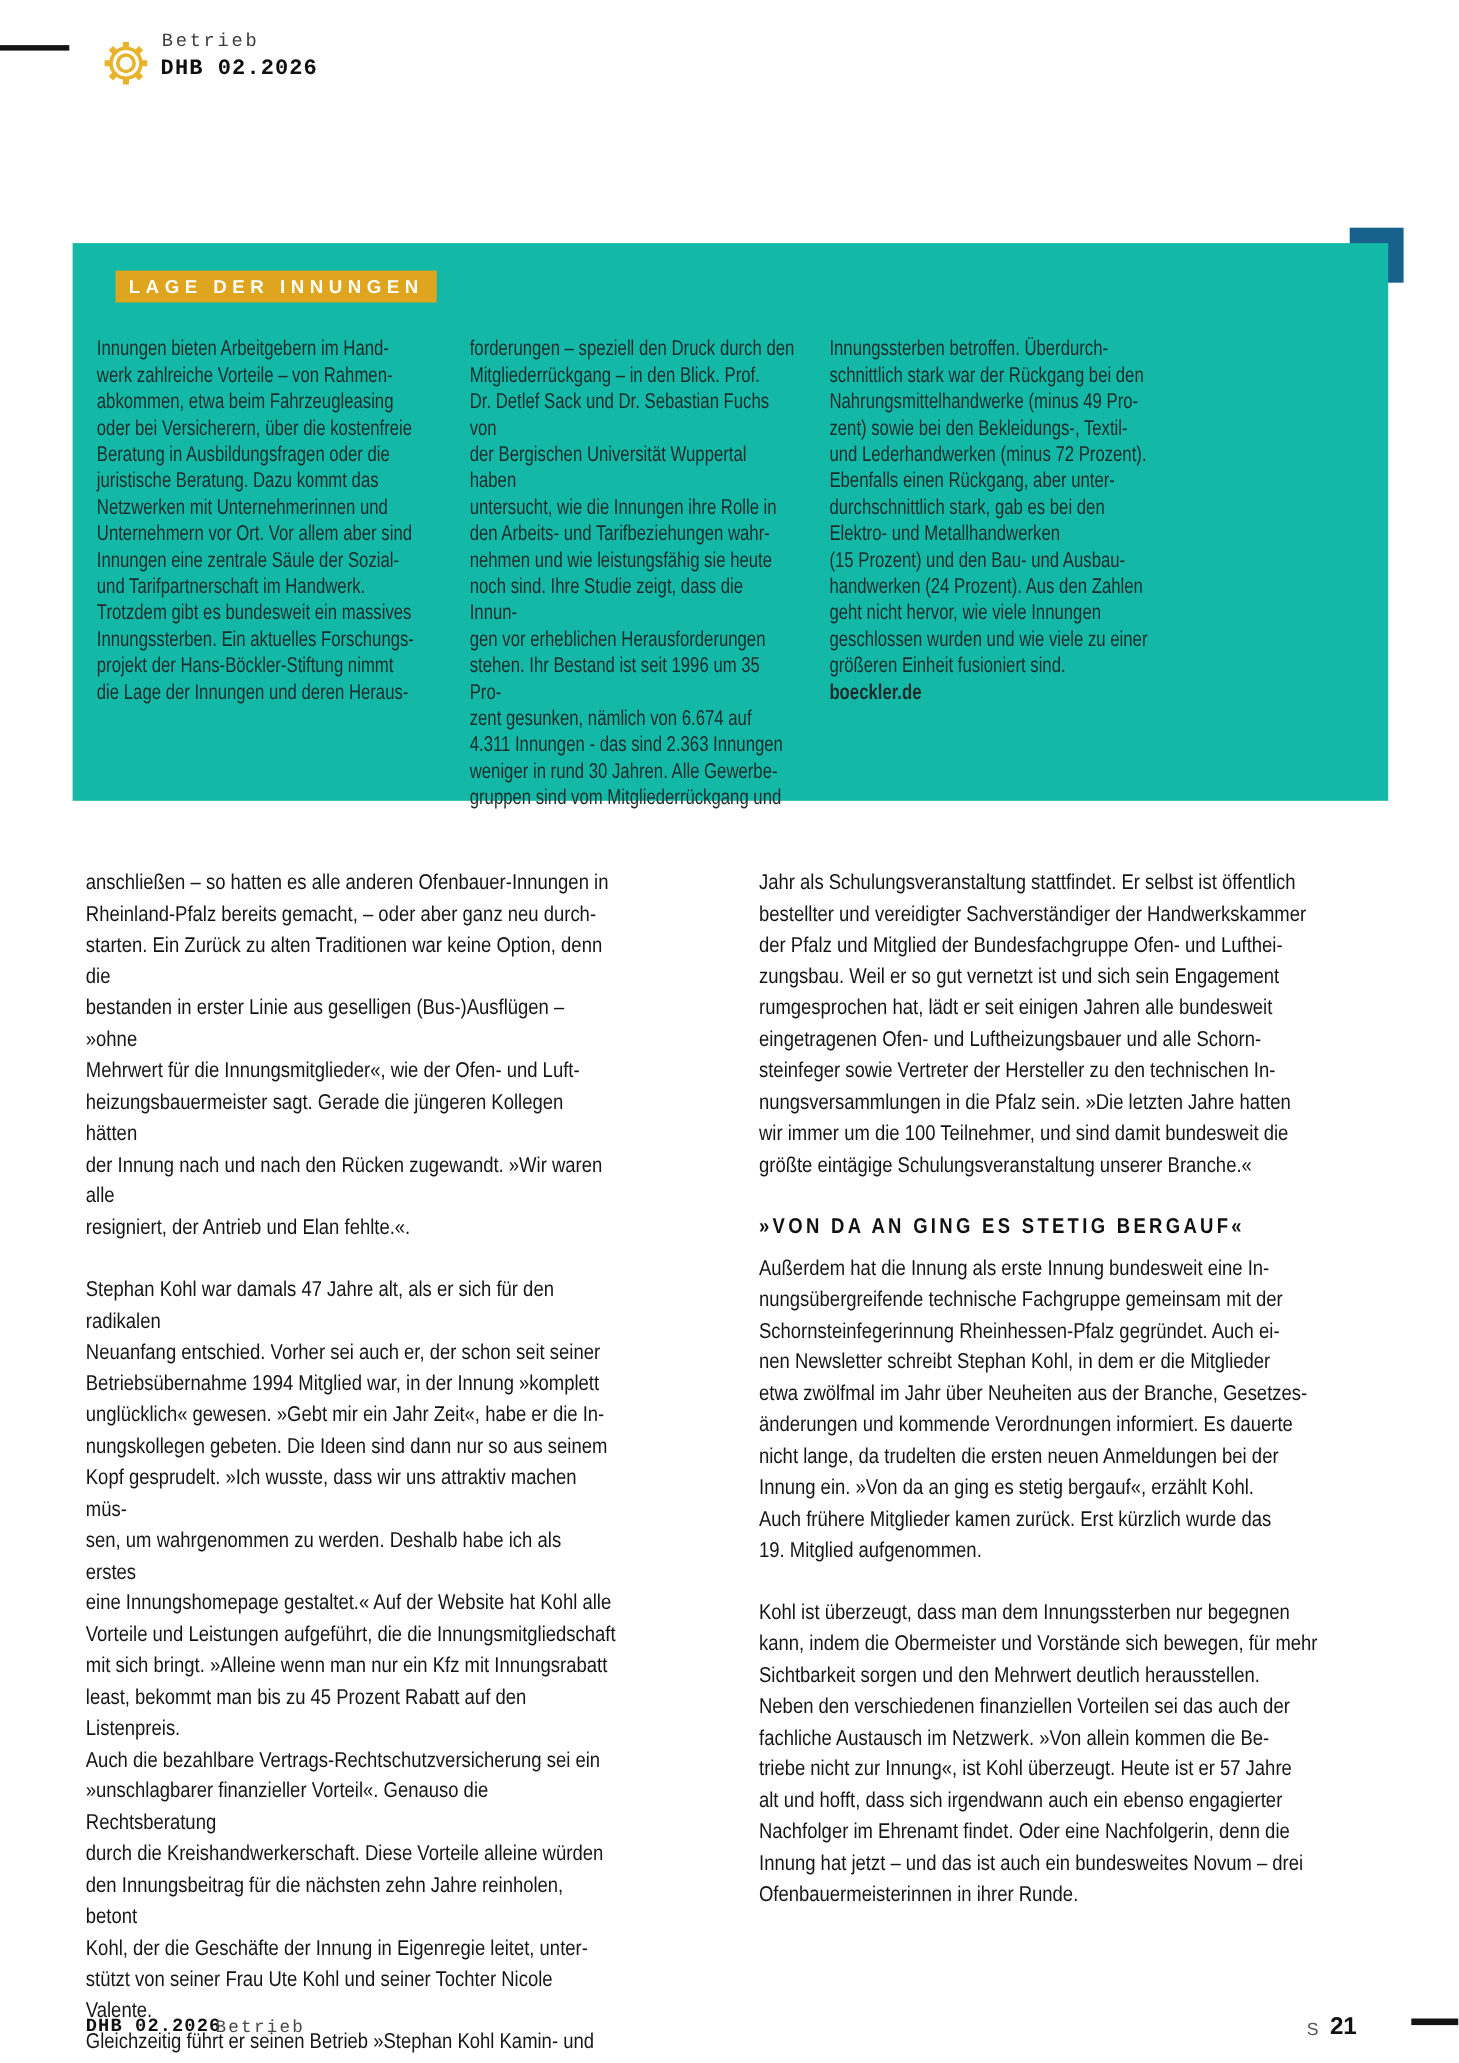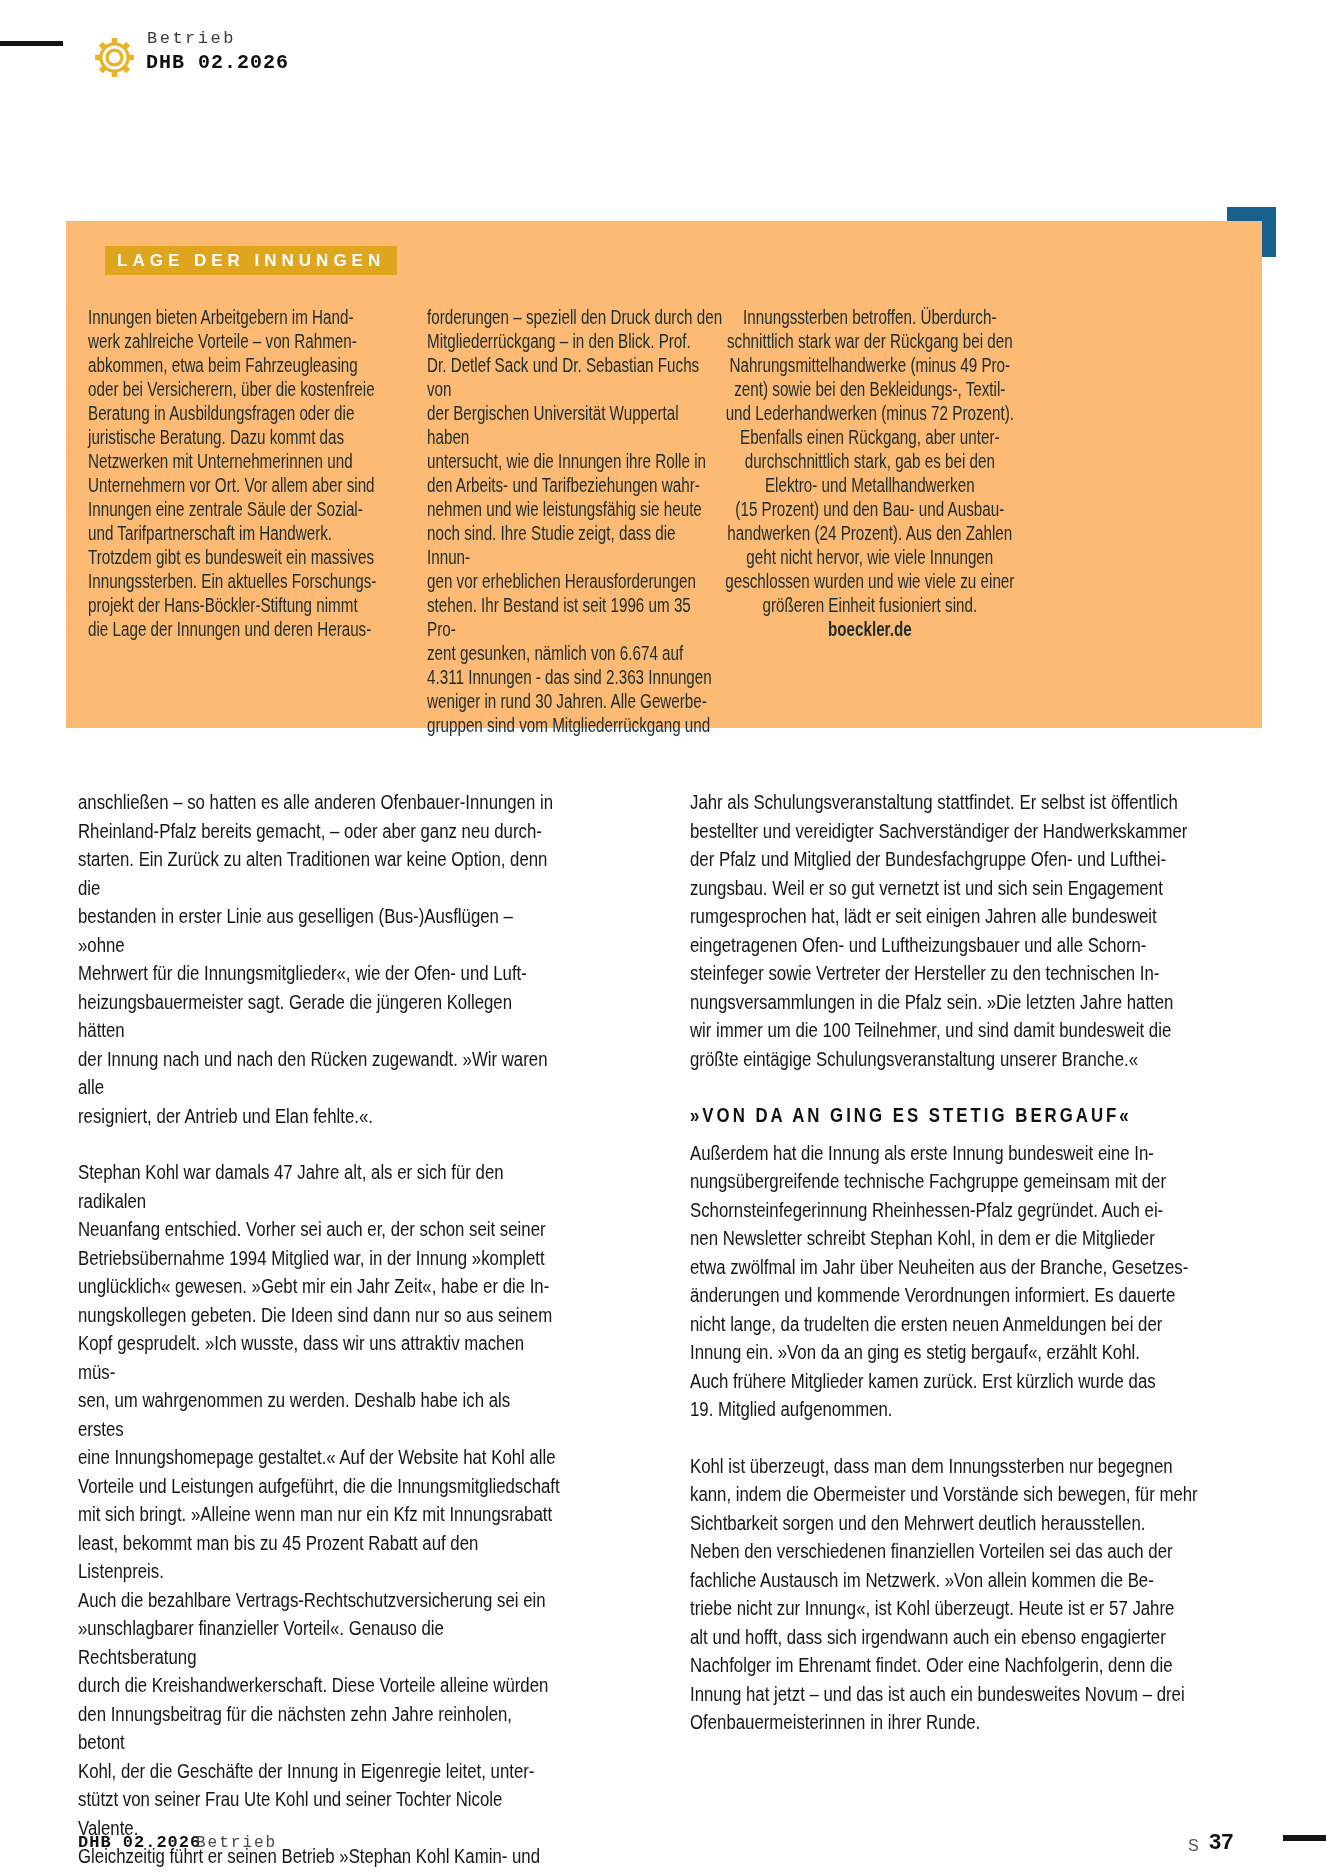--- a/index.html
+++ b/index.html
@@ -9,26 +9,26 @@
   
   .header-rule{position:absolute;left:0;top:41px;width:63px;height:5px;background:#141414;}
   .gear{position:absolute;left:92px;top:34px;}
   .header-section{position:absolute;left:147px;top:29px;font-family:"Liberation Mono",monospace;
         font-size:17px;letter-spacing:2.5px;color:#3c3c3c;}
   .header-issue{position:absolute;left:146px;top:51px;font-family:"Liberation Mono",monospace;
         font-size:20px;font-weight:bold;letter-spacing:1px;color:#101010;}
 
   
   .blue-sq{position:absolute;left:1227px;top:207px;width:49px;height:50px;background:#19618D;}
-  .infobox{position:absolute;left:66px;top:221px;width:1196px;height:507px;background:#fdba74;}
+  .infobox{position:absolute;left:66px;top:221px;width:1196px;height:507px;background:#14b8a6;}
   .infobox-label{position:absolute;left:39px;top:25px;background:#DFA51E;color:#ffffff;
         font-size:17px;font-weight:bold;letter-spacing:5px;padding:5px 12px 4px 12px;}
   .ib-col{position:absolute;top:84px;width:296px;font-size:19.5px;line-height:24px;color:#1d2b2b;}
   .ib-col .cond{transform:scaleX(0.78);transform-origin:0 0;width:379px;}
-  .ib-c1{left:22px;} .ib-c2{left:345px;margin-left:16px;} .ib-c3{left:656px;text-align:center;}
+  .ib-c1{left:22px;} .ib-c2{left:345px;margin-left:16px;} .ib-c3{left:688px;}
   .txt{white-space:pre-line;}
   .ib-link{display:block;font-weight:bold;color:#1d2b2b;text-decoration:none;}
 
   
   .body-col{position:absolute;top:788px;font-size:19.5px;line-height:28.5px;color:#151515;}
   .col-left{left:78px;width:482px;}
   .col-right{left:690px;width:565px;}
   .col-left .cond{transform:scaleX(0.861);transform-origin:0 0;width:560px;}
   .col-right .cond{transform:scaleX(0.861);transform-origin:0 0;width:656px;}
   .para{white-space:pre-line;margin:0 0 28px 0;}
@@ -191,16 +191,16 @@
 alt und hofft, dass sich irgendwann auch ein ebenso engagierter
 Nachfolger im Ehrenamt findet. Oder eine Nachfolgerin, denn die
 Innung hat jetzt – und das ist auch ein bundesweites Novum – drei
 Ofenbauermeisterinnen in ihrer Runde.</p>
     </div>
   </div>
 
   <div class="footer-issue">DHB 02.2026</div>
   <div class="footer-section">Betrieb</div>
   <div class="footer-page-s">S</div>
-  <div class="footer-page-num">37</div>
+  <div class="footer-page-num">21</div>
   <div class="footer-rule"></div>
 
 </div>
 
 </body></html>

